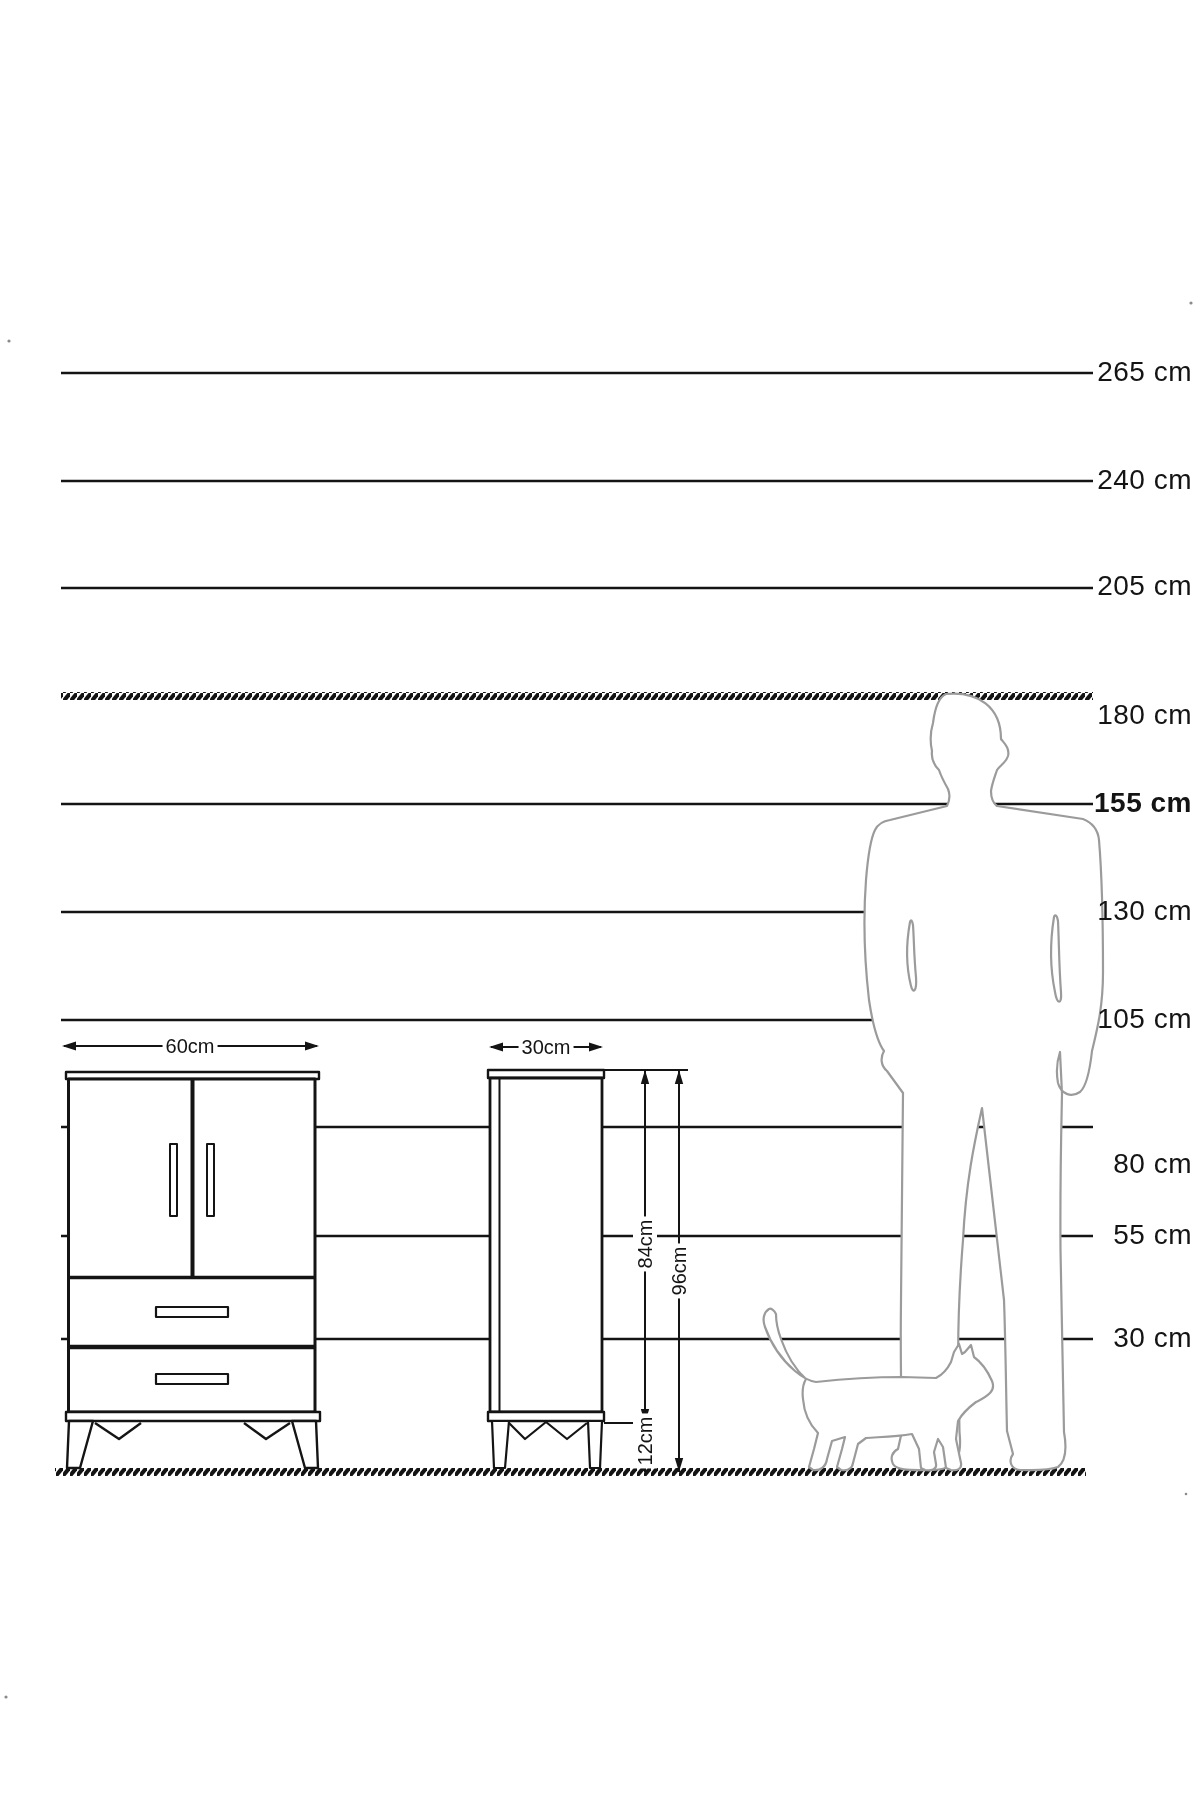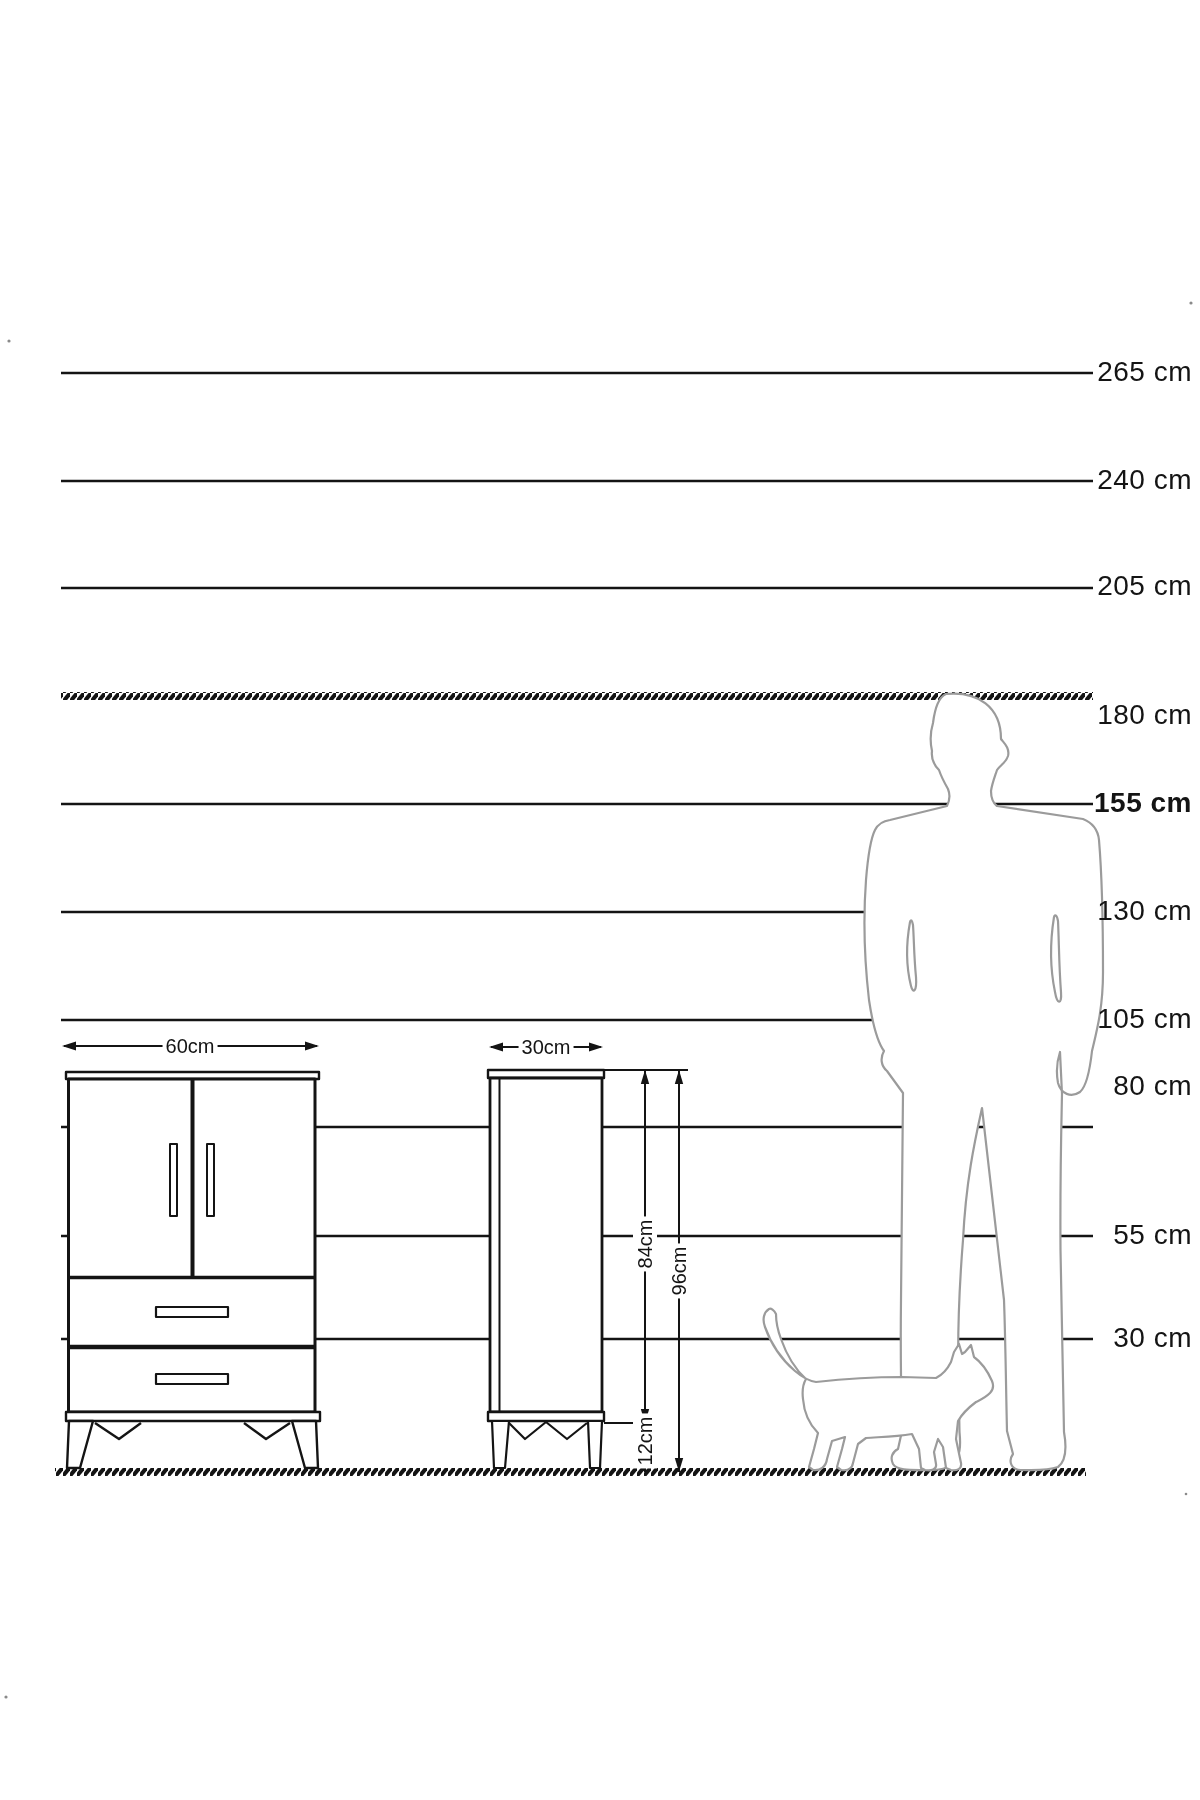--- a/index.html
+++ b/index.html
@@ -256,21 +256,21 @@
   </svg>
 
   <div id="scale-labels">
       <div class="scale-label" style="top: 373px;">265 cm</div>
       <div class="scale-label" style="top: 481px;">240 cm</div>
       <div class="scale-label" style="top: 587px;">205 cm</div>
       <div class="scale-label" style="top: 696px; margin-top: 20px;">180 cm</div>
       <div class="scale-label" style="top: 804px; font-weight: bold;">155 cm</div>
       <div class="scale-label" style="top: 912px;">130 cm</div>
       <div class="scale-label" style="top: 1020px;">105 cm</div>
-      <div class="scale-label" style="top: 1087px;">80 cm</div>
+      <div class="scale-label" style="top: 1165px;">80 cm</div>
       <div class="scale-label" style="top: 1236px;">55 cm</div>
       <div class="scale-label" style="top: 1339px;">30 cm</div>
     </div>
 
   <div class="dim-label" style="left:190px; top:1046px;">60cm</div>
   <div class="dim-label" style="left:546px; top:1047px;text-align:center;">30cm</div>
   <div class="dim-label vertical" style="left:645px; top:1244px;">84cm</div>
   <div class="dim-label vertical" style="left:679px; top:1271px;">96cm</div>
   <div class="dim-label vertical" style="left:645px; top:1441px;">12cm</div>
 </div>

